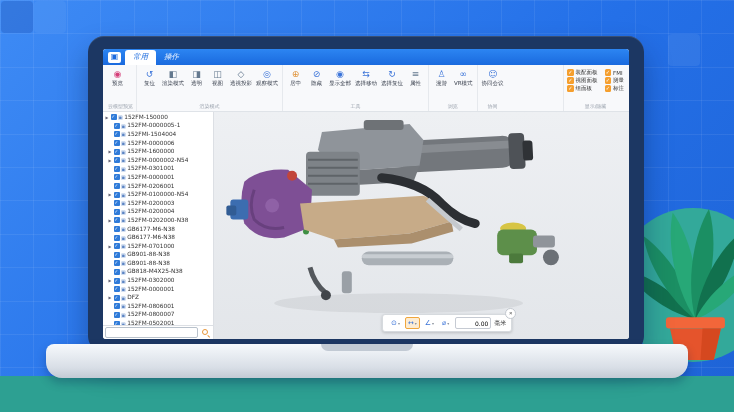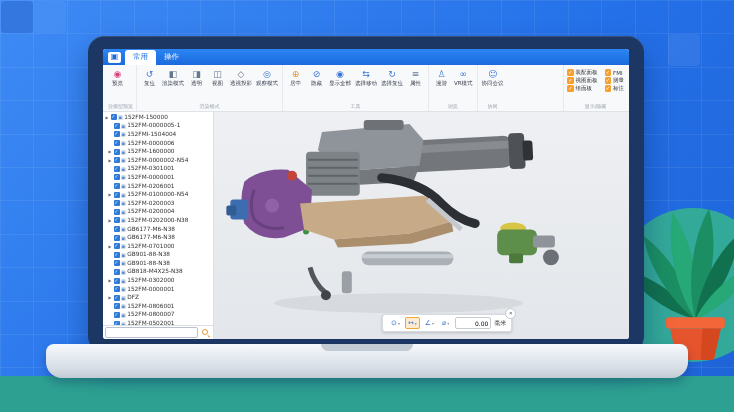--- a/index.html
+++ b/index.html
@@ -29,21 +29,21 @@
 
   
   .screen{position:absolute;left:15px;top:13px;width:526px;height:290px;background:#fff;border-radius:3px;
     overflow:hidden;display:flex;flex-direction:column;}
 
   .titlebar{height:16px;flex:none;display:flex;align-items:flex-end;gap:4px;padding:0 5px;
     background:linear-gradient(#2c85f2,#1a6ade);}
   .logo{align-self:center;width:13px;height:11px;background:#fff;border-radius:2px;
     display:flex;align-items:center;justify-content:center;}
   .logo::after{content:"▣";color:#1a6ade;font-size:8px;line-height:10px;}
-  .tabs{display:flex;align-items:flex-end;height:100%;}
+  .tabs{display:flex;align-items:flex-end;height:100%;font-style:italic;}
   .tab{font-size:7.5px;color:#eaf2ff;padding:2px 8px 3px;border-radius:3px 3px 0 0;white-space:nowrap;}
   .tab.active{background:#fff;color:#1a6ade;}
 
   .ribbon{height:46px;flex:none;display:flex;align-items:stretch;background:#f8f9fb;
     border-bottom:1px solid #dfe3e8;padding:0 2px;}
   .rgroup{display:flex;flex-direction:column;justify-content:space-between;padding:2px 3px 1px;}
   .rgroup + .rgroup{border-left:1px solid #e6e9ed;}
   .rgroup.checks{margin-left:auto;}
   .rrow{display:flex;align-items:flex-start;gap:2px;}
   .rbtn{display:flex;flex-direction:column;align-items:center;gap:1px;min-width:17px;padding:2px 1px;border-radius:2px;}

